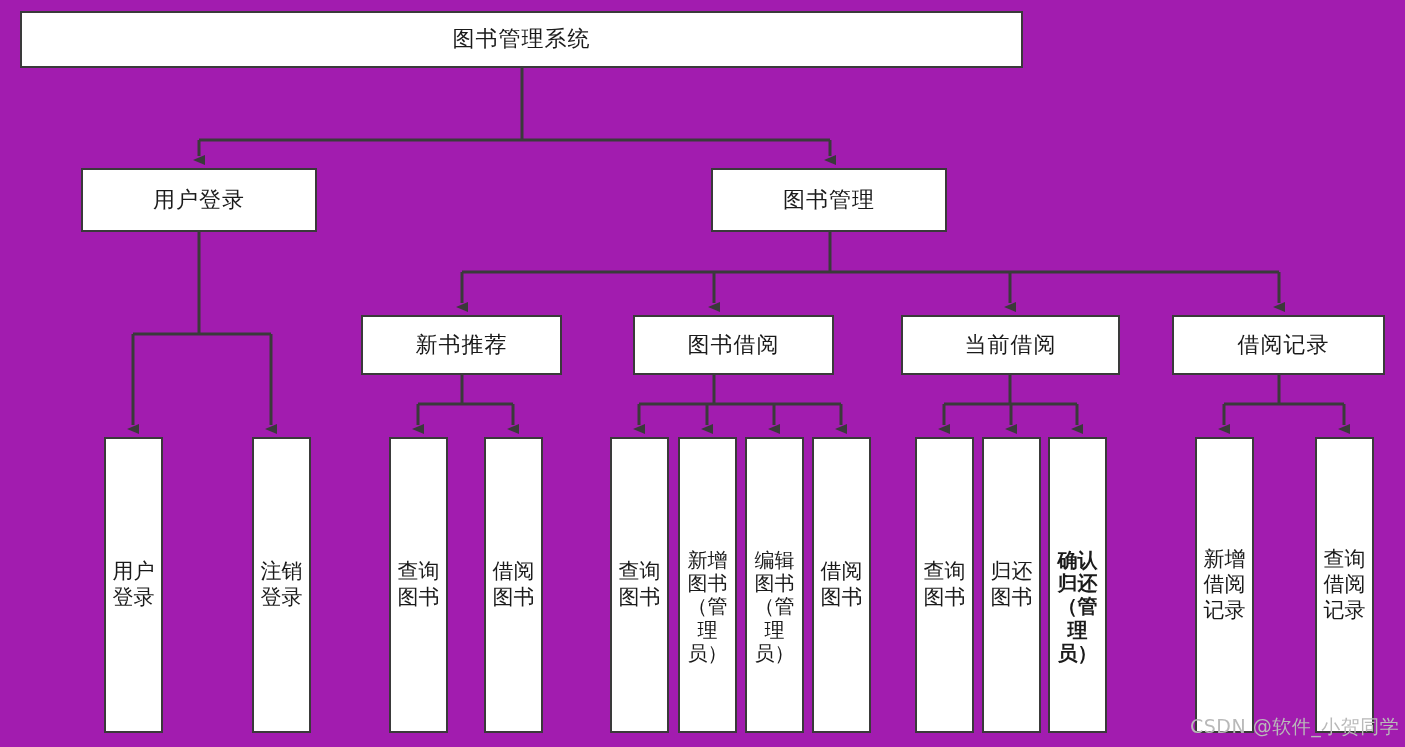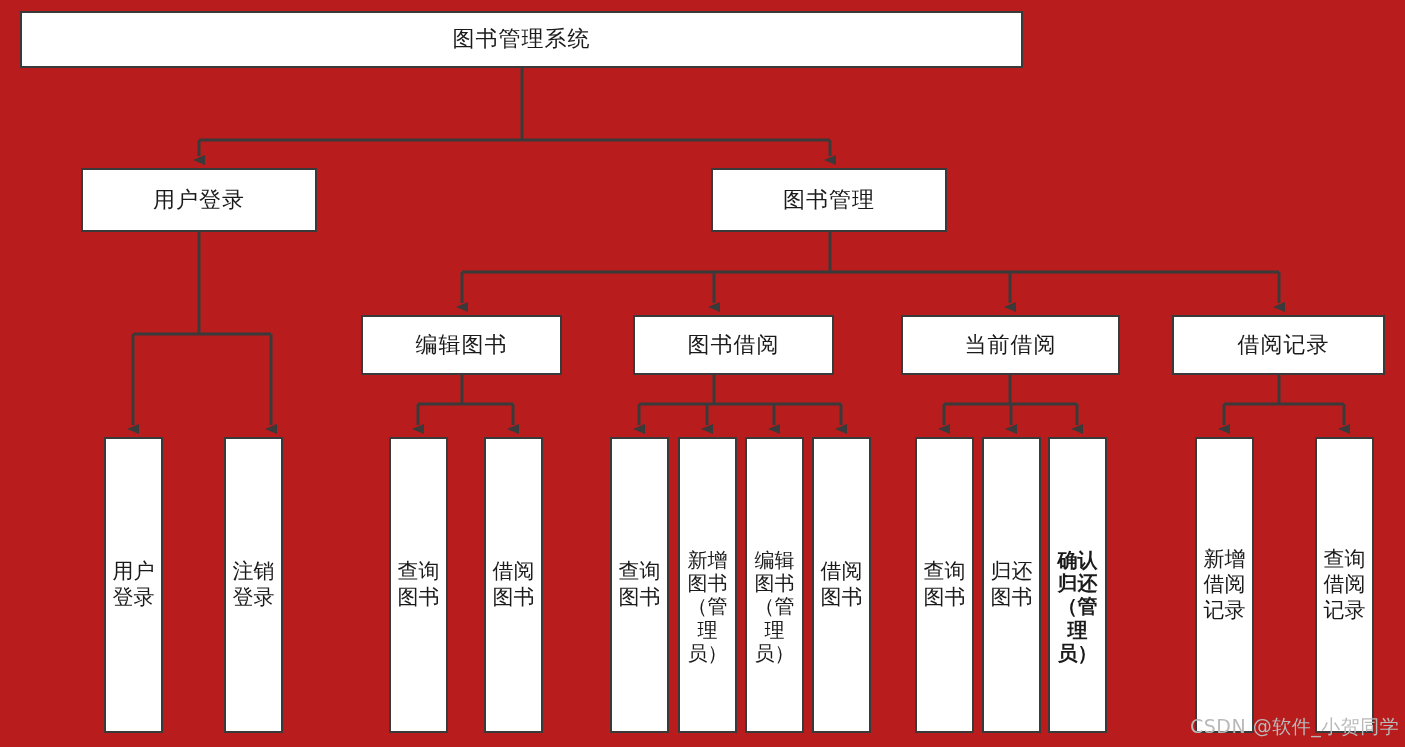--- a/index.html
+++ b/index.html
@@ -7,21 +7,21 @@
     padding: 0;
     background: #ffffff;
   }
   body {
     font-family: "DejaVu Sans", "Liberation Sans", sans-serif;
   }
   #canvas {
     position: relative;
     width: 1405px;
     height: 747px;
-    background: #b91c1c;
+    background: #a21caf;
     overflow: hidden;
   }
   svg.edges {
     position: absolute;
     left: 0;
     top: 0;
     width: 1405px;
     height: 747px;
     pointer-events: none;
   }
@@ -136,36 +136,36 @@
   </div>
 
   <div class="node horiz" style="left:81px; top:168px; width:236px; height:64px;">
     <span class="label">用户登录</span>
   </div>
   <div class="node horiz" style="left:711px; top:168px; width:236px; height:64px;">
     <span class="label">图书管理</span>
   </div>
 
   <div class="node horiz" style="left:361px; top:315px; width:201px; height:60px;">
-    <span class="label">编辑图书</span>
+    <span class="label">新书推荐</span>
   </div>
   <div class="node horiz" style="left:633px; top:315px; width:201px; height:60px;">
     <span class="label">图书借阅</span>
   </div>
   <div class="node horiz" style="left:901px; top:315px; width:219px; height:60px;">
     <span class="label">当前借阅</span>
   </div>
   <div class="node horiz" style="left:1172px; top:315px; width:213px; height:60px;padding-left:10px;">
     <span class="label">借阅记录</span>
   </div>
 
   <div class="node vert" style="left:104px; top:437px; width:59px; height:296px;">
     <span class="label">用户登录</span>
   </div>
-  <div class="node vert" style="left:224px; top:437px; width:59px; height:296px;">
+  <div class="node vert" style="left:252px; top:437px; width:59px; height:296px;">
     <span class="label">注销登录</span>
   </div>
 
   <div class="node vert" style="left:389px; top:437px; width:59px; height:296px;">
     <span class="label">查询图书</span>
   </div>
   <div class="node vert" style="left:484px; top:437px; width:59px; height:296px;">
     <span class="label">借阅图书</span>
   </div>
 

